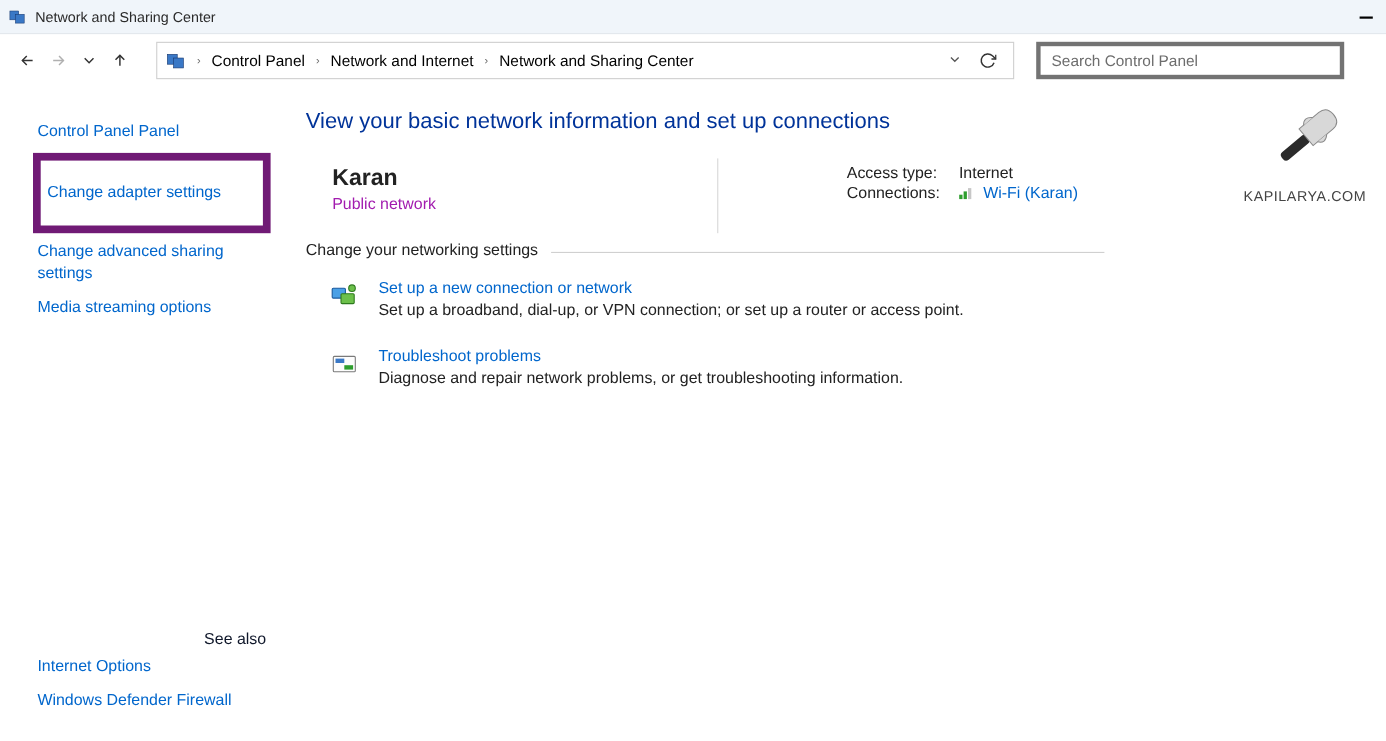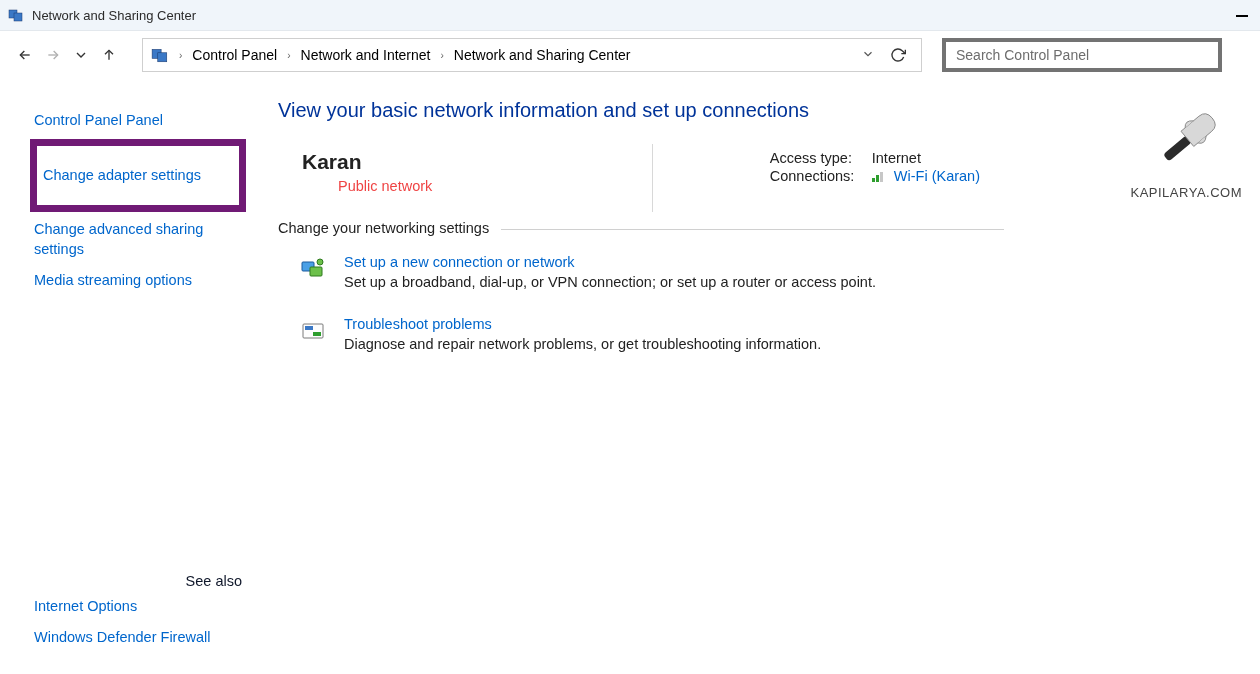--- a/index.html
+++ b/index.html
@@ -36,42 +36,42 @@
   .sidebar .see-also-label { color:#0f172a; font-size:14.5px; margin-top:auto; padding:6px 4px 2px;text-align:right;}
   .sidebar-bottom { margin-bottom:10px;}
 
   .main { flex:1; padding: 20px 22px 0 18px; position:relative; }
   .page-title { color:#003399; font-size:20px; margin-bottom:22px; font-weight:400;}
   .section-header { font-size:14.5px; color:#222; display:flex; align-items:center; gap:12px; margin-bottom:14px;}
   .section-header .line { flex:1; height:1px; background:#d0d0d0; margin-top:2px;}
   .network-row { display:flex; gap:60px; padding:6px 24px 26px 24px; position:relative;}
   .network-row .divider { position:absolute; left:374px; top:0; bottom:8px; width:1px; background:#d8d8d8;}
   .net-left .net-name { font-weight:600; font-size:21px; color:#222; margin-bottom:4px;}
-  .net-left .net-type { font-size:14.5px; color:#ef4444;margin-left:36px;}
+  .net-left .net-type { font-size:14.5px; color:#a21caf;}
   .net-right { margin-left:auto; }
   .kv { display:flex; gap:10px; font-size:14.5px; color:#222; margin-bottom:2px;}
   .kv .k { min-width:92px;}
   .kv .v-link { color:#0066cc; cursor:pointer;}
   .wifi-bars { display:inline-block; width:14px; height:12px; margin-right:4px; position:relative; top:1px;}
   .wifi-bars span { position:absolute; bottom:0; width:3px; background:#2e9e2e;}
   .wifi-bars span:nth-child(1){ left:0; height:4px; }
   .wifi-bars span:nth-child(2){ left:4px; height:7px; }
   .wifi-bars span:nth-child(3){ left:8px; height:10px; background:#c7c7c7;}
   .wifi-bars span:nth-child(4){ left:12px; height:13px; background:#c7c7c7; display:none;}
 
   .settings-list { padding:4px 0 0 22px;}
   .setting-item { display:flex; gap:18px; margin-bottom:26px;}
   .setting-item .micon { width:26px; height:26px; flex:none; margin-top:2px;}
   .setting-item .mtext .mtitle { color:#0066cc; font-size:14.5px; margin-bottom:4px; cursor:pointer;}
   .setting-item .mtext .mdesc { color:#222; font-size:14.5px;}
 
   .section-header.main-w { max-width: 726px; }
   .network-row.main-w { max-width: 726px; }
 
-  .watermark { position:absolute; right:18px; top:16px; text-align:center; color:#444; font-size:13px; letter-spacing:0.5px;}
+  .watermark { position:absolute; right:18px; top:2px; text-align:center; color:#444; font-size:13px; letter-spacing:0.5px;}
   .watermark svg { width:90px; height:90px; display:block; margin:0 auto;}
 
   
   .nsc-svg rect { fill:#3a78c6; stroke:#1a3a70; stroke-width:0.5;}
 </style>
 </head>
 <body>
 
 <div class="titlebar">
   <span class="app-icon">

